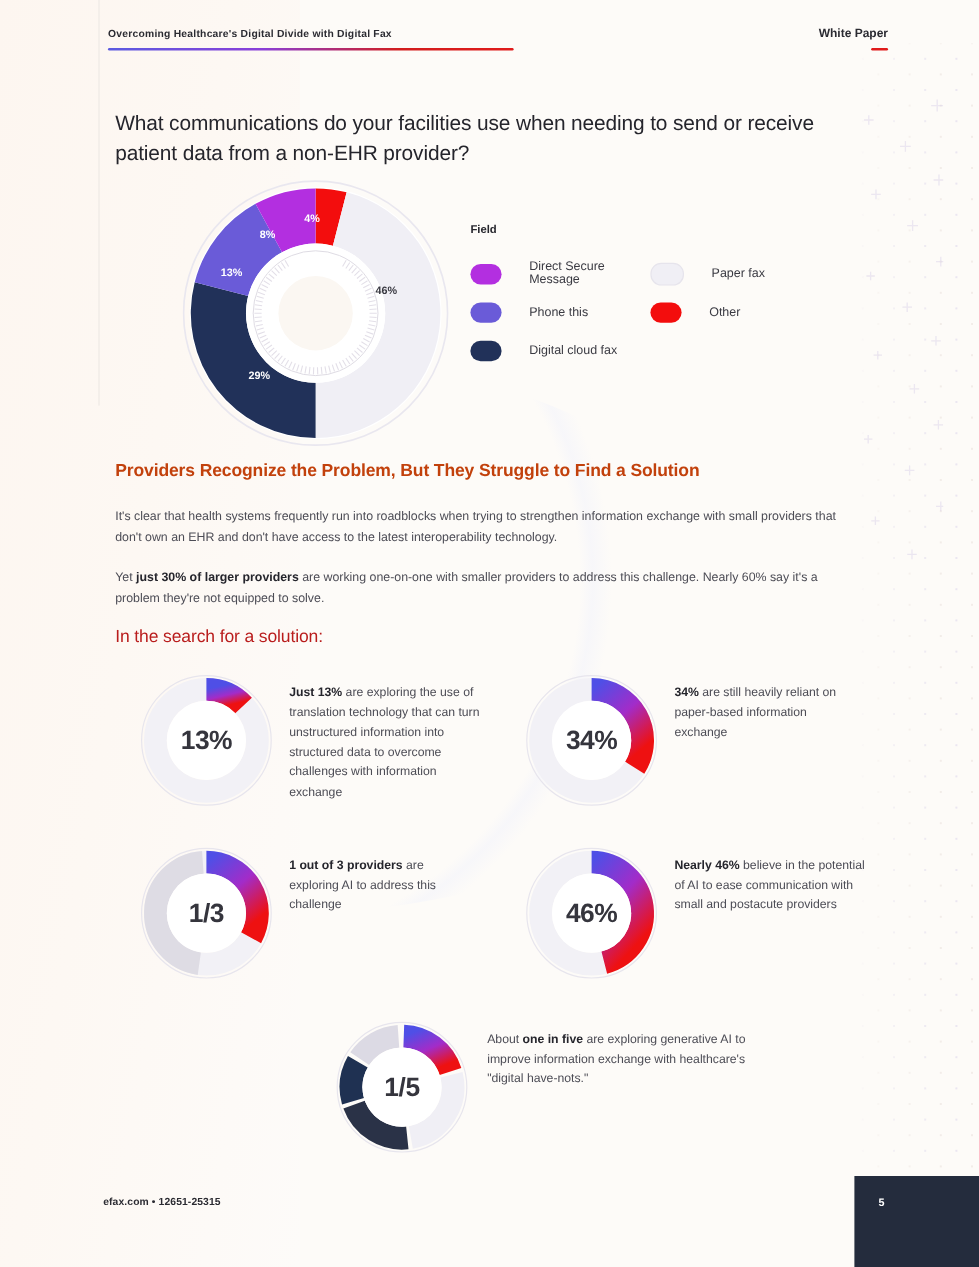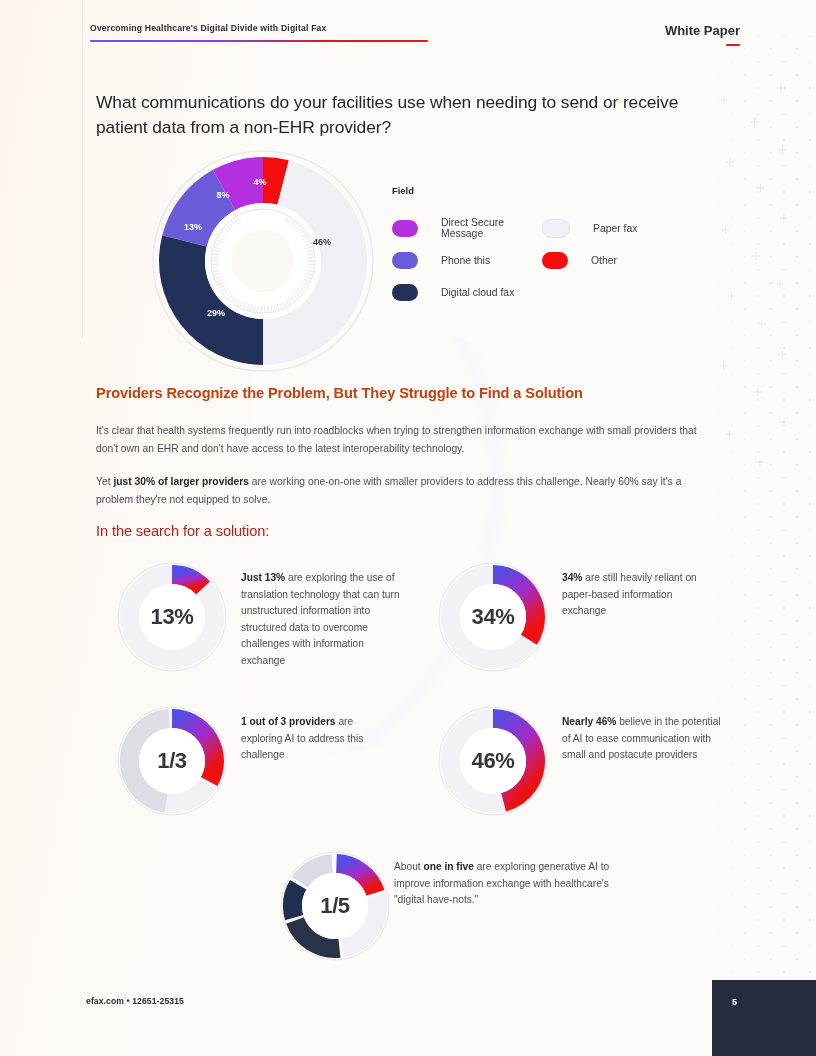--- a/index.html
+++ b/index.html
@@ -50,21 +50,21 @@
     position:absolute;left:0;top:3px;
   }
   .hdr-rule{
     position:absolute;left:0;top:20px;width:338px;height:2.4px;
     background:linear-gradient(90deg,#5b5be0 0%,#8a3fd8 38%,#d21d1d 72%,#e01b1b 100%);
     border-radius:2px;
   }
   .hdr-right{
     position:absolute;right:0;top:3px;text-align:right;
   }
-  .hdr-right-label{font-size:13px;font-weight:bold;color:#2b2b32;}
+  .hdr-right-label{font-size:10px;font-weight:bold;color:#2b2b32;}
   .hdr-right-rule{
     width:14px;height:2.4px;background:#e01b1b;border-radius:2px;
     margin:6px 0 0 auto;
   }
 
   
   .question{
     position:absolute;left:96px;top:90px;width:620px;
     font-size:17.4px;line-height:1.42;font-weight:400;color:#25252c;
     letter-spacing:-.1px;
@@ -404,21 +404,21 @@
           <circle cx="55" cy="55" r="54" fill="none" stroke="#e7e5ed" stroke-width="1"></circle>
           <path d="M56.4832286098563 12.525889851688433 A42.5 42.5 0 0 1 95.41990194254402 41.86677773906474" fill="none" stroke="url(#grad-4)" stroke-width="19"></path>
           <path d="M96.23756836672985 44.718319437014124 A42.5 42.5 0 0 1 62.380047550844544 96.85432950301885" fill="none" stroke="#f0eff5" stroke-width="19"></path>
           <path d="M59.442459688875275 97.2671805531516 A42.5 42.5 0 0 1 15.063063616598896 69.53585609134093" fill="none" stroke="#2a3247" stroke-width="19"></path>
           <path d="M14.146377922621454 66.71458762222248 A42.5 42.5 0 0 1 18.19392033916136 33.75" fill="none" stroke="#1f3152" stroke-width="19"></path>
           <path d="M19.765903166410723 31.234301602493264 A42.5 42.5 0 0 1 52.035349865874664 12.603527863957474" fill="none" stroke="#dcdae4" stroke-width="19"></path>
           <circle cx="55" cy="55" r="33" fill="#ffffff"></circle>
         </svg>
         <div class="stat-value">1/5</div>
       </div>
-      <div class="stat-text" style="width: 240px; margin-left: 4px;"><span>About </span><b>one in five</b><span> are exploring generative AI to improve information exchange with healthcare's "digital have-nots."</span></div>
+      <div class="stat-text" style="width: 240px; margin-left: 16px;"><span>About </span><b>one in five</b><span> are exploring generative AI to improve information exchange with healthcare's "digital have-nots."</span></div>
     </div>
 
   <div class="footer-note">efax.com • 12651-25315</div>
   <div class="footer-block">
     <div class="footer-page">5</div>
   </div>
 
 </div>
 
 </body></html>

